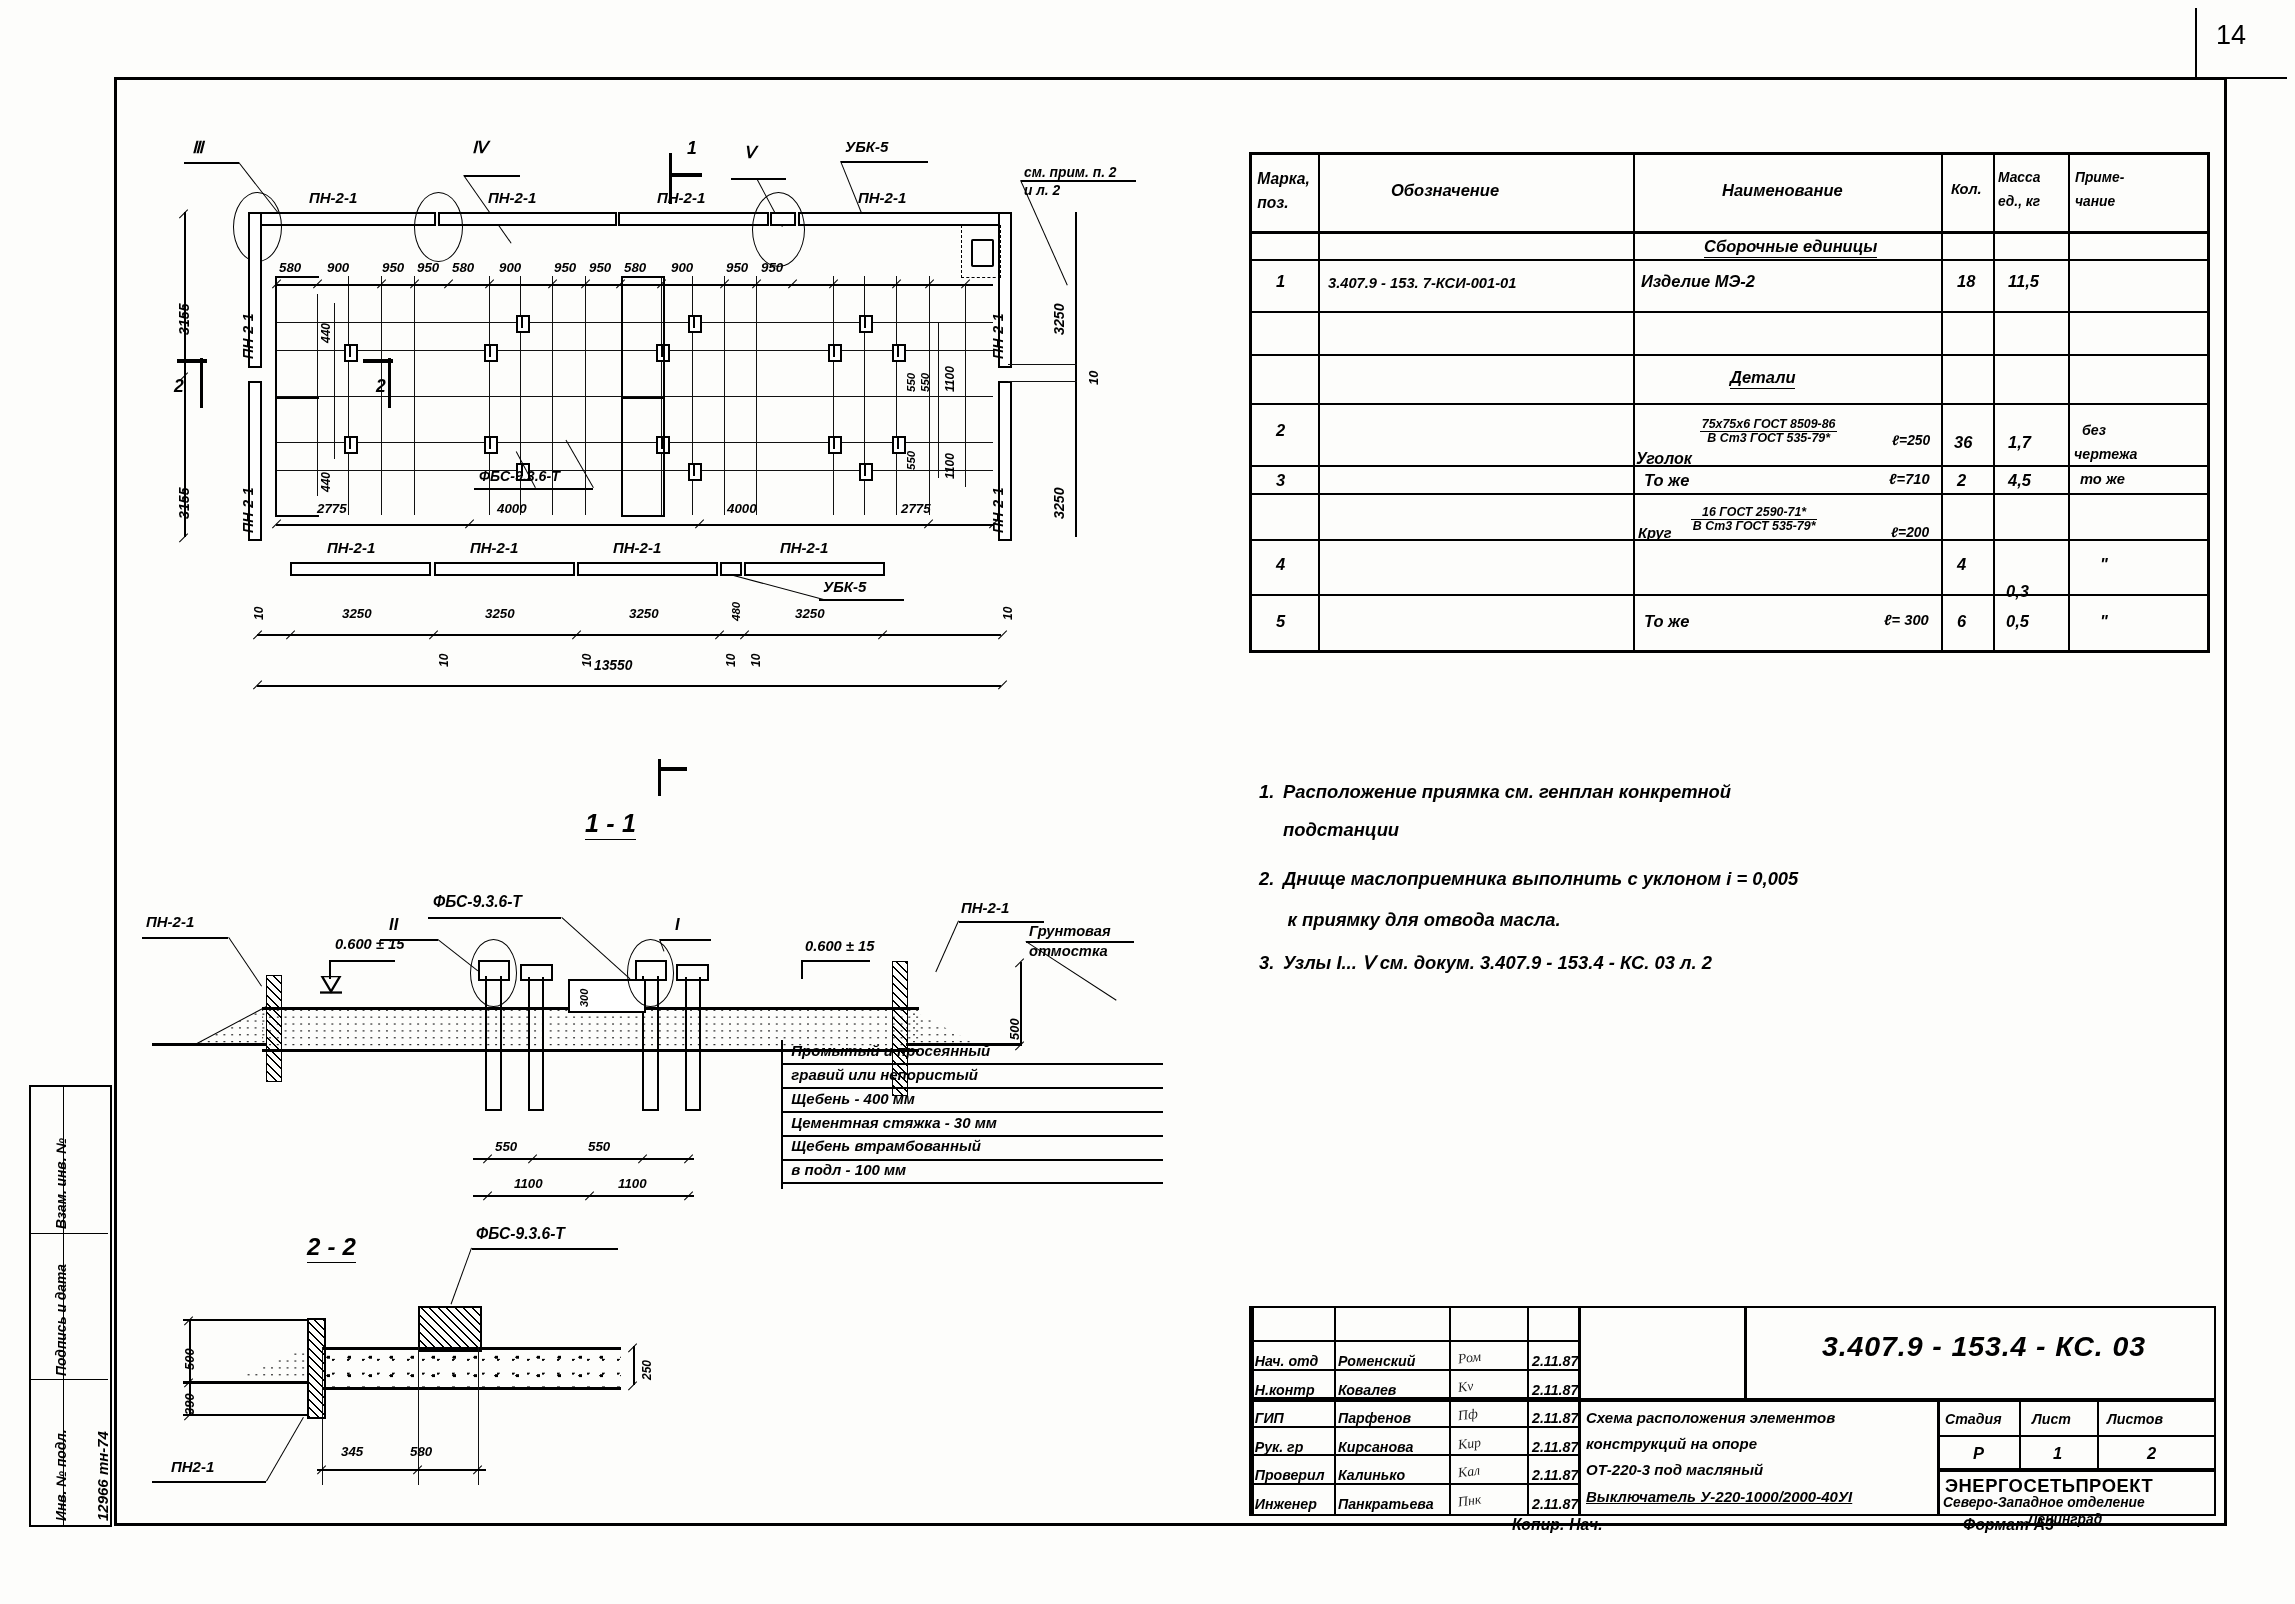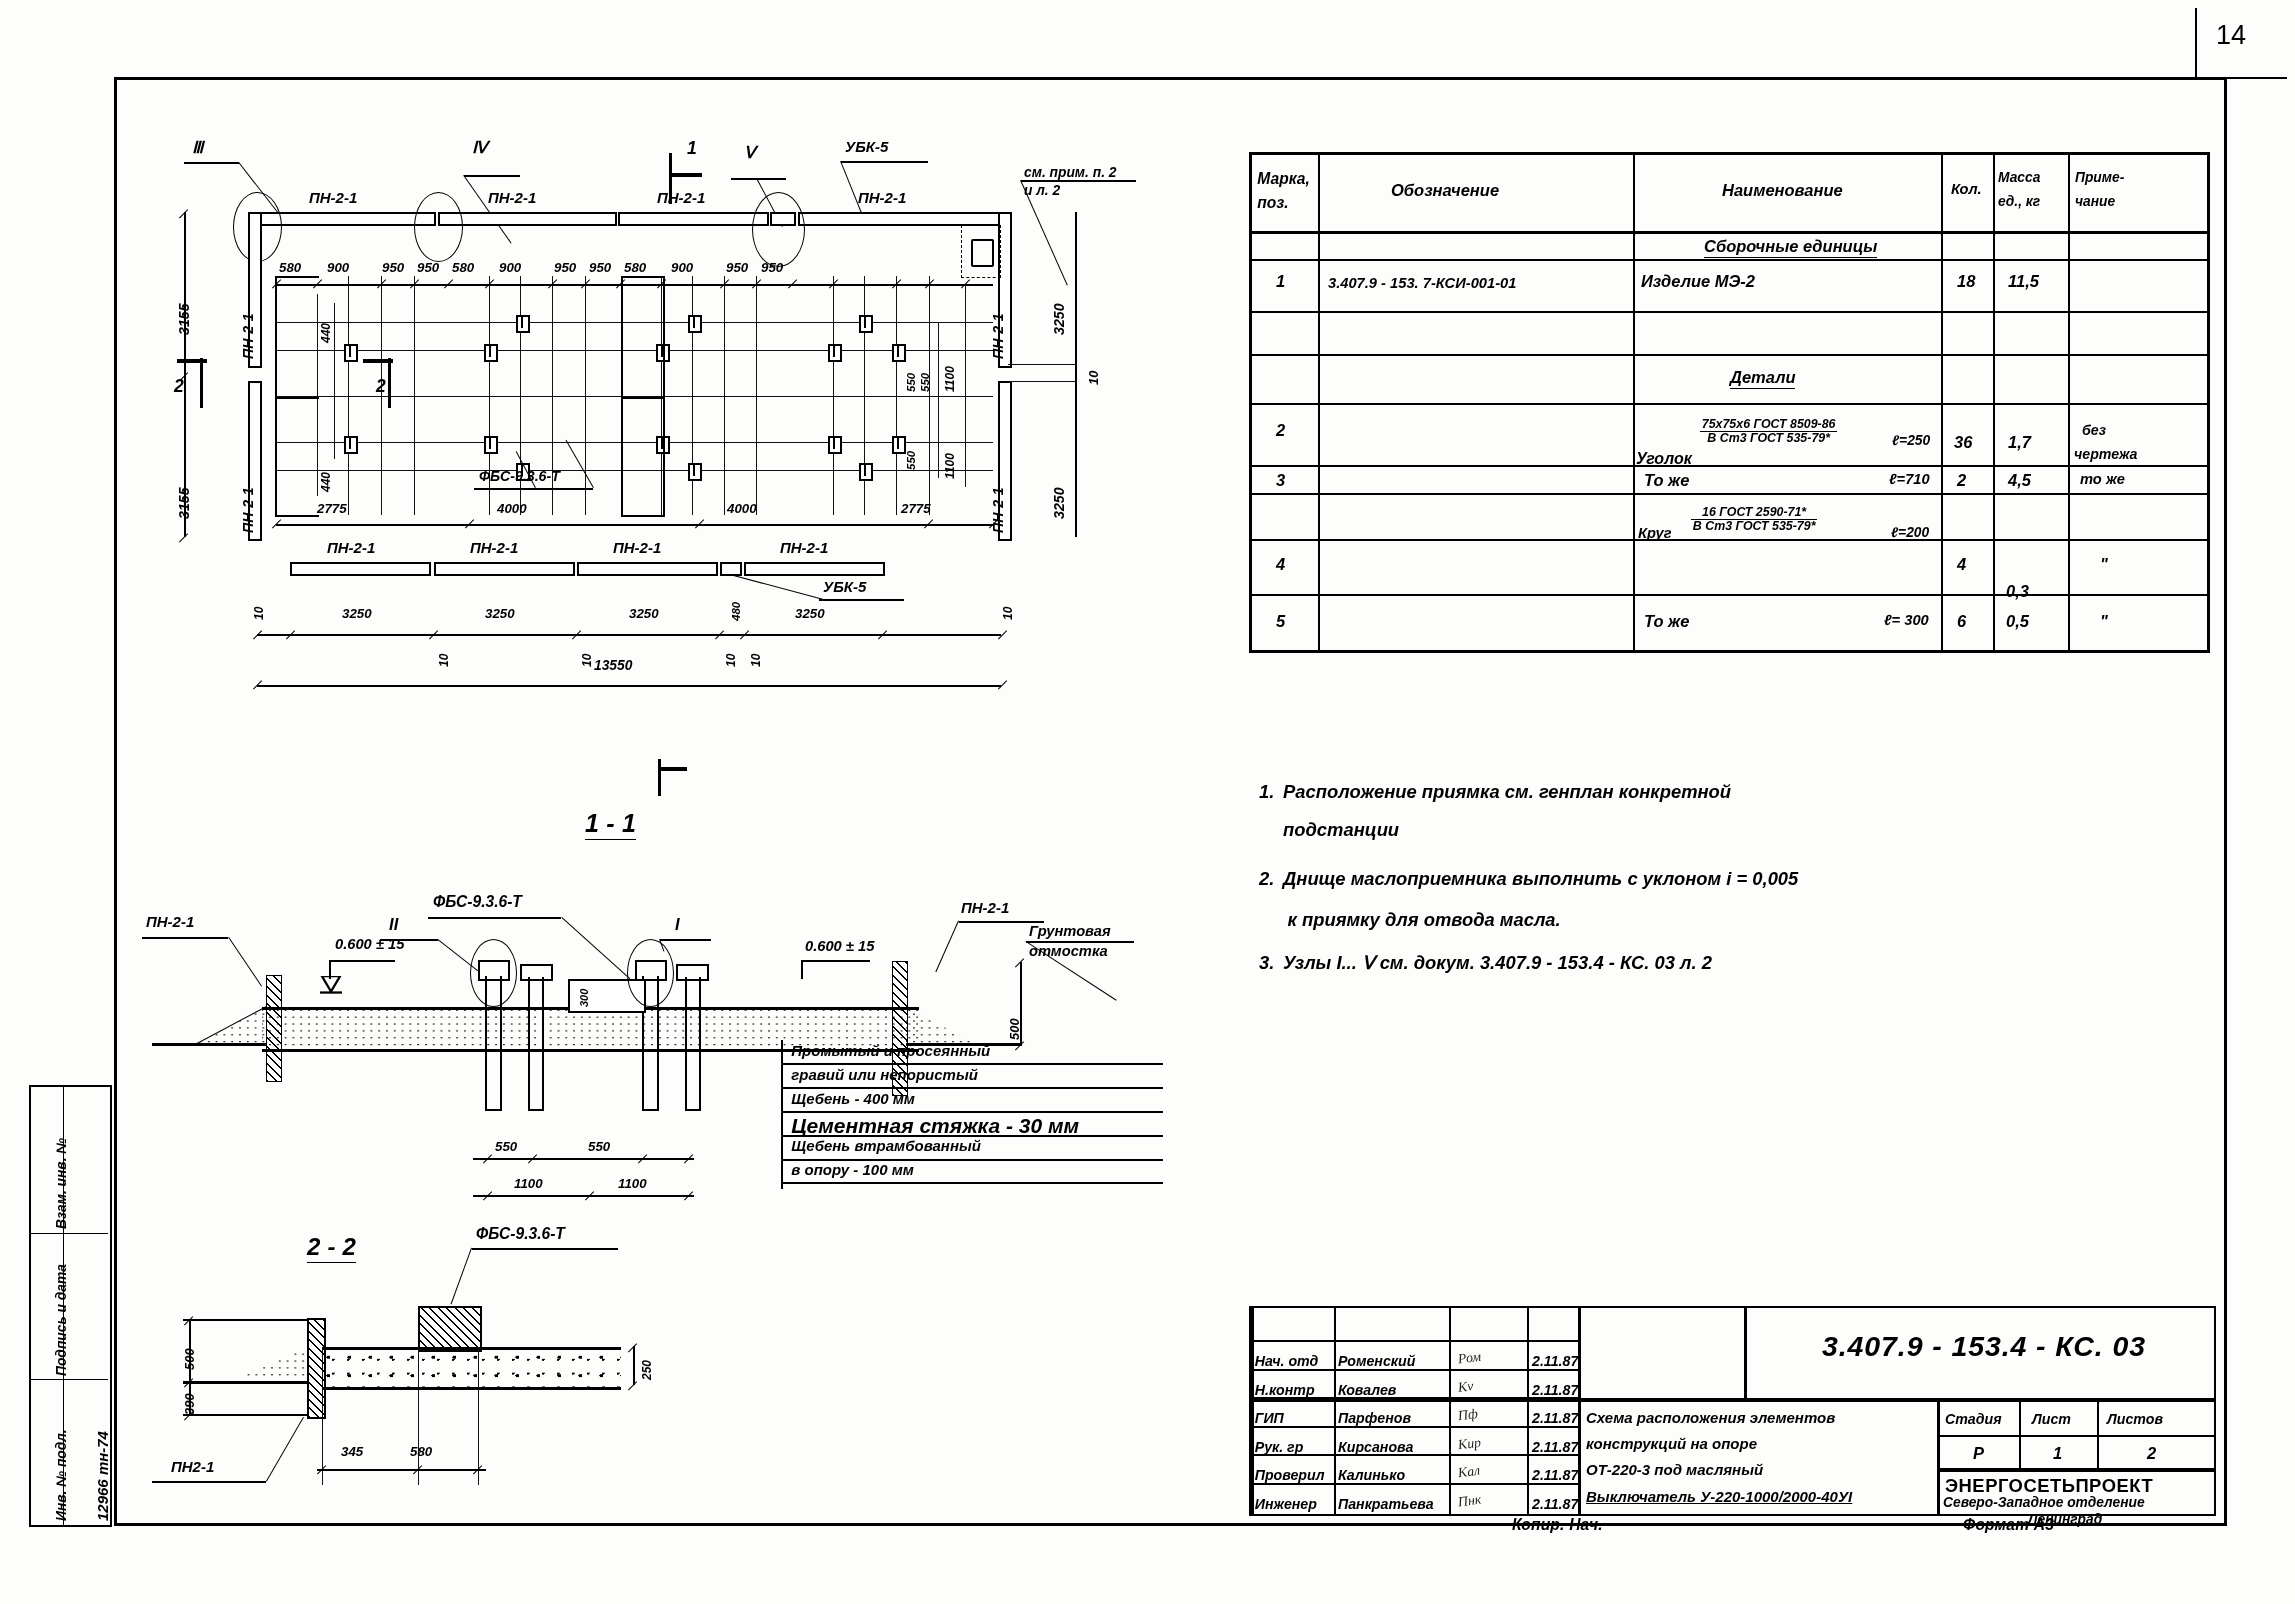--- a/index.html
+++ b/index.html
@@ -434,25 +434,25 @@
     <div class="dimtxt" style="left:514px;top:445px;">1100</div>
     <div class="dimtxt" style="left:618px;top:445px;">1100</div>
 
     <div class="abs" style="left:781px;top:309px;width:386px;height:149px;border-left:2.8px solid #000;">
       <div class="lbl" style="left:8.3px;top:1.8px;font-size:15px;">Промытый и просеянный</div>
       <div class="ln hl thick" style="left:0;top:23px;width:380px;height:1.8px;"></div>
       <div class="lbl" style="left:8.3px;top:26px;font-size:15px;">гравий или непористый</div>
       <div class="ln hl thick" style="left:0;top:47px;width:380px;height:1.8px;"></div>
       <div class="lbl" style="left:8.3px;top:50px;font-size:15px;">Щебень                  - 400 мм</div>
       <div class="ln hl thick" style="left:0;top:71px;width:380px;height:1.8px;"></div>
-      <div class="lbl" style="left:8.3px;top:74px;font-size:21px;">Цементная стяжка - 30 мм</div>
+      <div class="lbl" style="left:8.3px;top:74px;font-size:15px;">Цементная стяжка - 30 мм</div>
       <div class="ln hl thick" style="left:0;top:95px;width:380px;height:1.8px;"></div>
       <div class="lbl" style="left:8.3px;top:97px;font-size:15px;">Щебень втрамбованный</div>
       <div class="ln hl thick" style="left:0;top:119px;width:380px;height:1.8px;"></div>
-      <div class="lbl" style="left:8.3px;top:121px;font-size:15px;">в  опору                - 100 мм</div>
+      <div class="lbl" style="left:8.3px;top:121px;font-size:15px;">в  подл                - 100 мм</div>
       <div class="ln hl thick" style="left:0;top:142px;width:380px;height:1.8px;"></div>
     </div>
   </div>
 
   <div class="abs" style="left:0;top:1209px;width:735px;height:285px;">
 
     <div class="txt u" style="left:307px;top:24px;font-size:24px;">2 - 2</div>
 
     <div class="lbl" style="left:476px;top:15.6px;font-size:15.6px;">ФБС-9.3.6-Т</div>
     <div class="ln hl thick" style="left:472px;top:39px;width:146px;height:2.3px;"></div>

